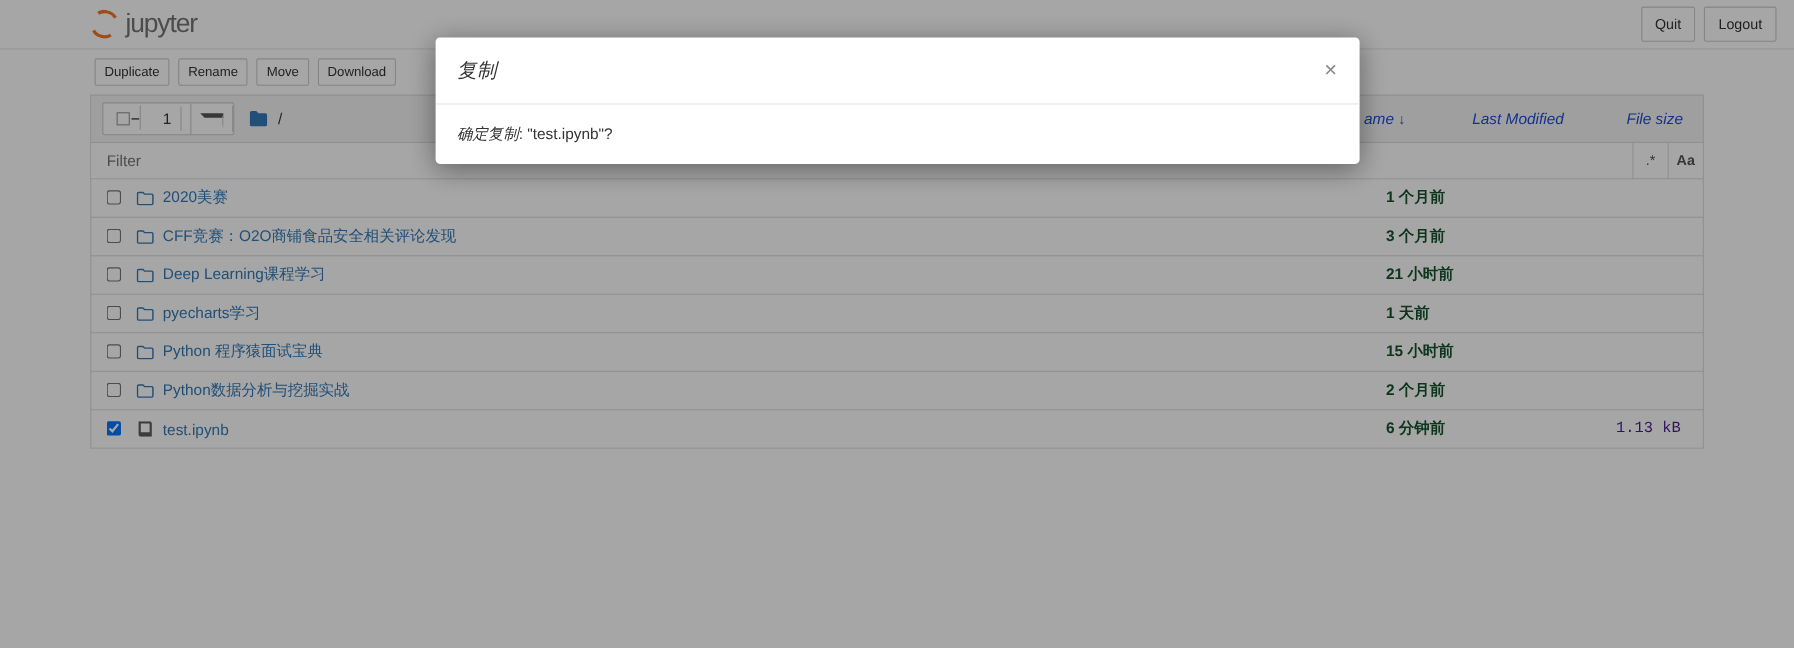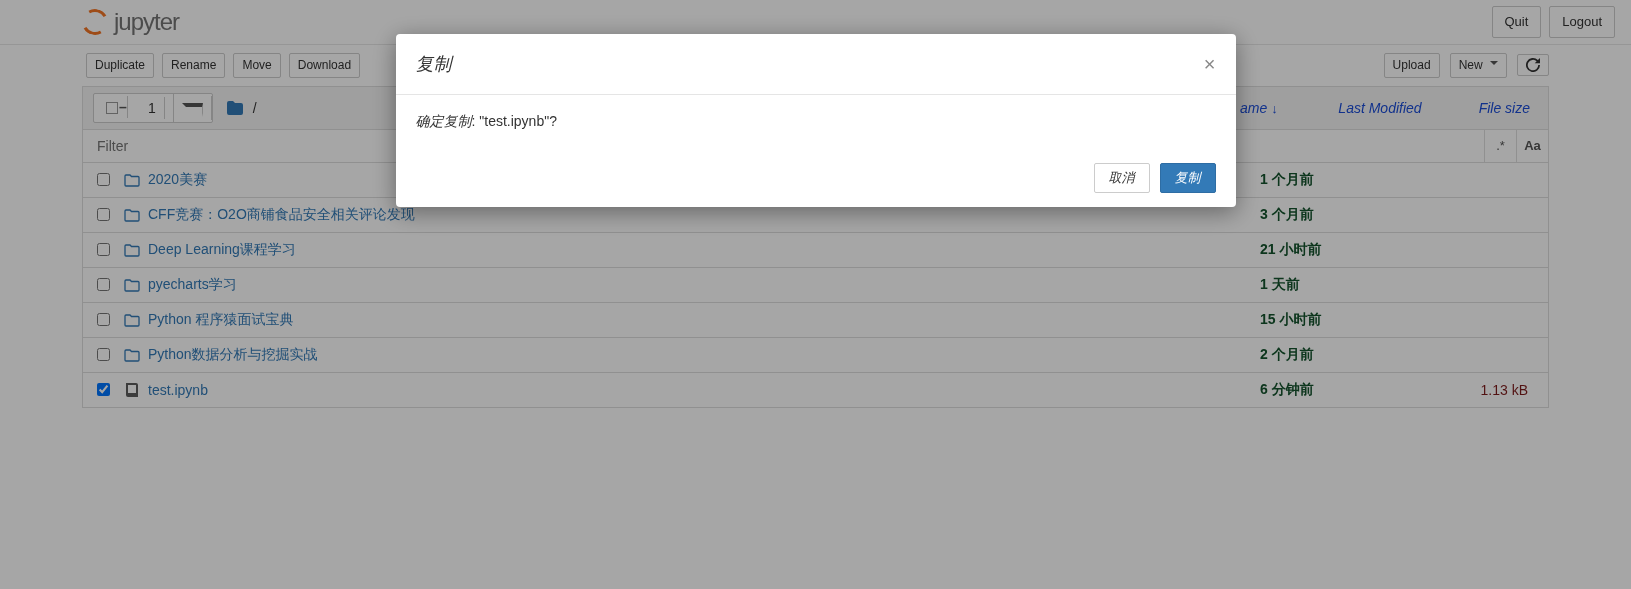--- a/index.html
+++ b/index.html
@@ -58,21 +58,21 @@
   .hcol.name { flex:0 0 70px; text-align:left;}
   .hcol.arrow::after{ content:"↓"; margin-left:4px; font-size:13px;}
   .filter-row { display:flex; border:1px solid #ddd; border-top:none; }
   .filter-row input { flex:1; border:none; padding:8px 14px; font-size:14px; outline:none; color:#555;}
   .filter-row .micro { width:32px; border-left:1px solid #ddd; display:flex;align-items:center;justify-content:center; color:#555; font-size:13px;}
   .row { display:flex; align-items:center; border:1px solid #ddd; border-top:none; padding:8px 10px; gap:8px;}
   .row input[type=checkbox]{ margin:0 6px 0 4px;}
   .row .icn { width:16px; text-align:center; color:#337ab7;}
   .row a.name { color:#337ab7; text-decoration:none; flex:1; }
   .row .time { width:180px; color:#14532d; padding-right:10px;font-weight:bold;}
-  .row .size { width:90px; text-align:right; color:#7f1d1d; padding-right:10px;}
+  .row .size { width:90px; text-align:right; color:#4c1d95; padding-right:10px;font-family:Liberation Mono, monospace;}
   .overlay {
     position:fixed; inset:0; background:rgba(0,0,0,0.35);
     display:flex; align-items:flex-start; justify-content:center;
   }
   .modal {
     background:#fff; margin-top:34px; width:840px; border-radius:4px;
     box-shadow:0 5px 25px rgba(0,0,0,.4); overflow:hidden;
   }
   .modal-header { padding:18px 20px; border-bottom:1px solid #e5e5e5; display:flex; justify-content:space-between; align-items:center;}
   .modal-header h4 { margin:0; font-size:18px; font-style:italic; font-family: "STKaiti","KaiTi",serif; font-weight:500;}
@@ -101,32 +101,20 @@
 <div class="container">
 
 
   <div class="toolbar">
     <div class="toolbar-left">
       <button class="btn btn-sm">Duplicate</button>
       <button class="btn btn-sm">Rename</button>
       <button class="btn btn-sm">Move</button>
       <button class="btn btn-sm">Download</button>
     </div>
-    <div class="toolbar-right">
-      <button class="btn btn-sm">Upload</button>
-      <button class="btn btn-sm">
-        <span>New</span>
-        <span class="caret" style="margin-left:4px;"></span>
-      </button>
-      <button class="btn btn-sm" style="padding:3px 8px;">
-        <svg width="14" height="14" viewBox="0 0 16 16">
-            <path fill="#333" d="M13.6 2.3A8 8 0 1 0 16 8h-2a6 6 0 1 1-1.8-4.2L10 6h6V0z"></path>
-          </svg>
-      </button>
-    </div>
   </div>
 
   <div class="list-header">
     <div class="select-dd">
       <span>
         <input type="checkbox" style="appearance: none; width: 12px; height: 12px; border: 1px solid rgb(153, 153, 153); background: rgb(255, 255, 255); position: relative;">
         <span style="position:relative;left:-14px;top:-1px;font-weight:bold;color:#555;width:0;">–</span>
         <span style="margin-left:-6px;">1</span>
       </span>
       <span class="caret-box">
@@ -241,18 +229,14 @@
   <div class="modal">
     <div class="modal-header">
       <h4>复制</h4>
       <button class="modal-close">
         <span>×</span>
       </button>
     </div>
     <div class="modal-body">
       <span class="kai">确定复制</span><span>: "</span><span>test.ipynb</span><span>"?</span>
     </div>
-    <div class="modal-footer">
-      <button class="btn">取消</button>
-      <button class="btn btn-primary">复制</button>
-    </div>
   </div>
 </div>
 
 </body></html>

